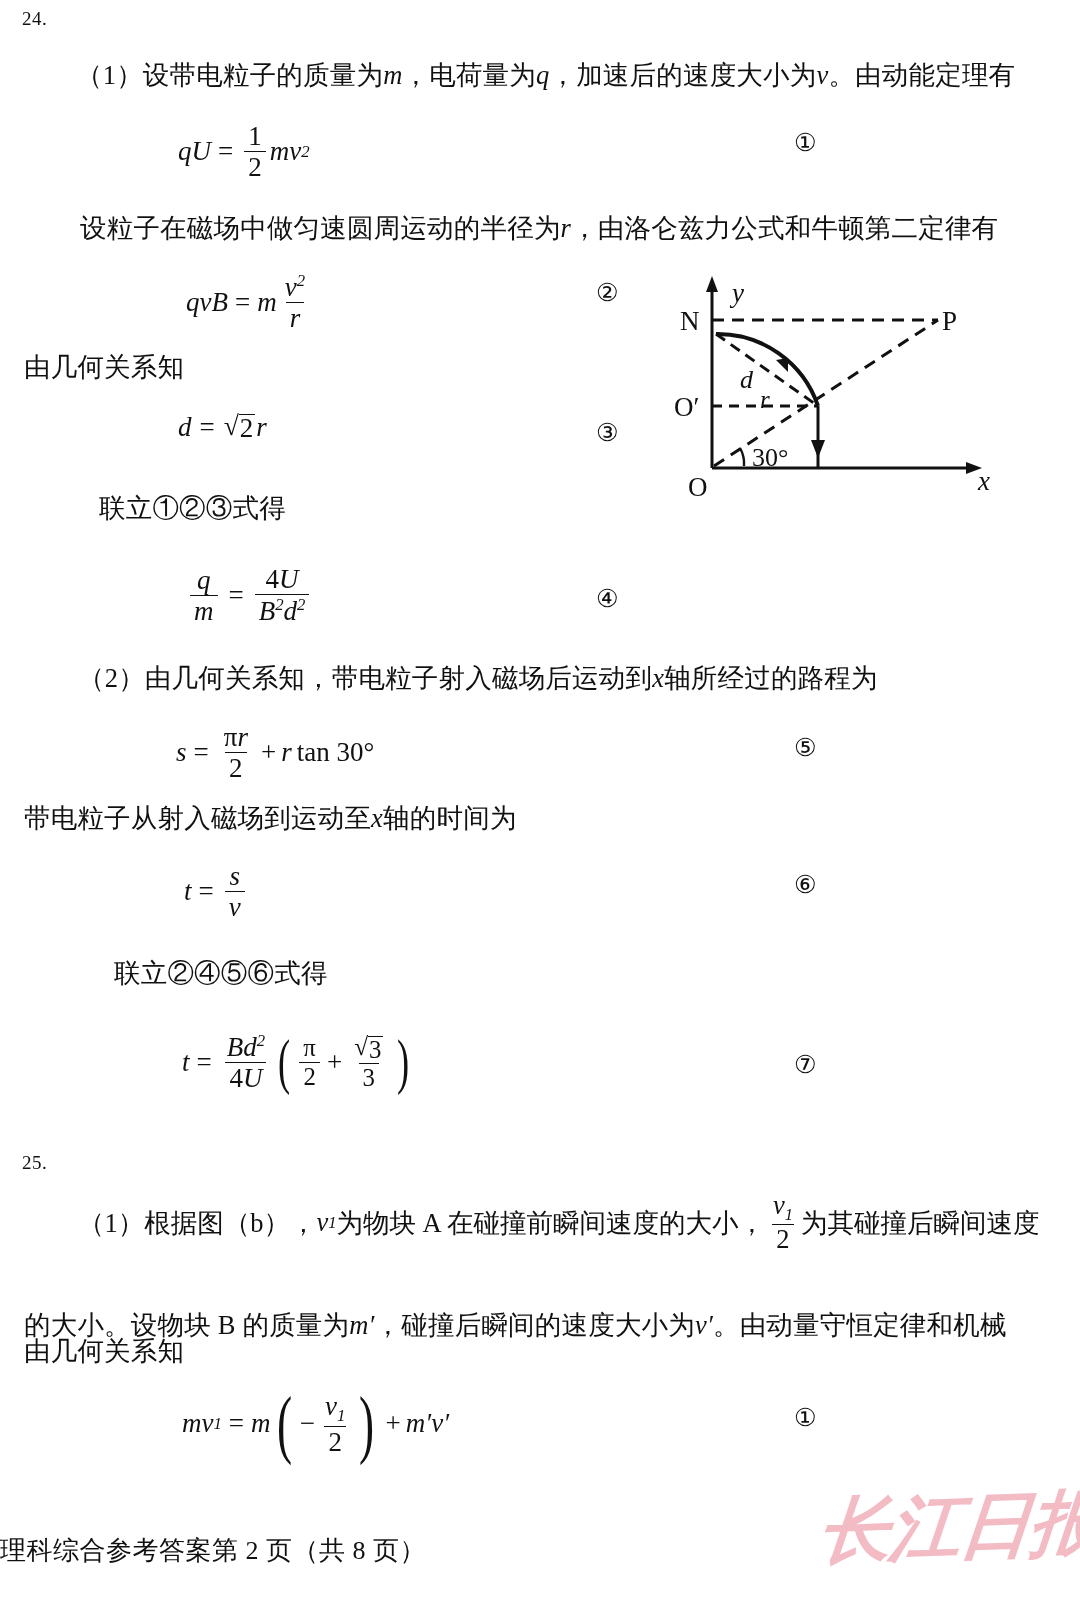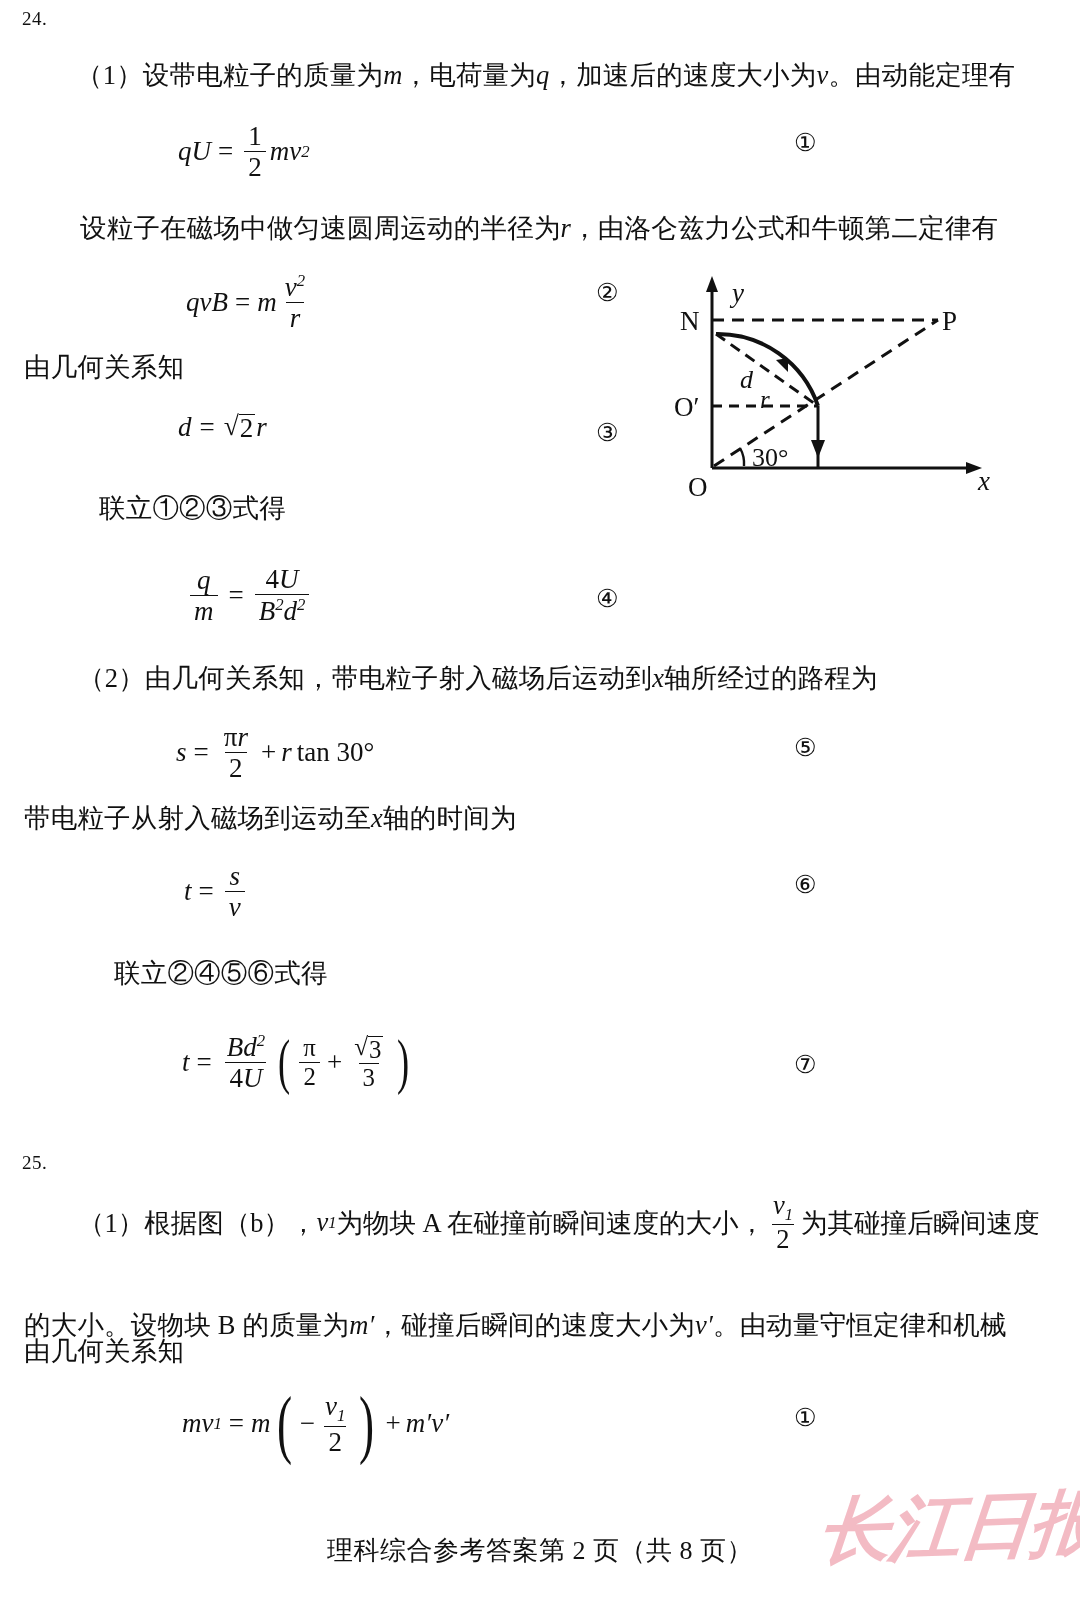--- a/index.html
+++ b/index.html
@@ -82,21 +82,21 @@
     left:660px;top:258px;
     width:340px;height:240px;
   }
   .figure svg{display:block;}
 
   
   .footer{
     position:absolute;
     left:0;right:0;
     top:1533px;
-    text-align:center;
+    text-align:left;
     font-size:26px;
     letter-spacing:.5px;
   }
   
   .watermark{
     position:absolute;
     left:818px;top:1478px;
     width:250px;height:128px;
     color:#f0a8b4;
     font-family:"DejaVu Serif",serif;

